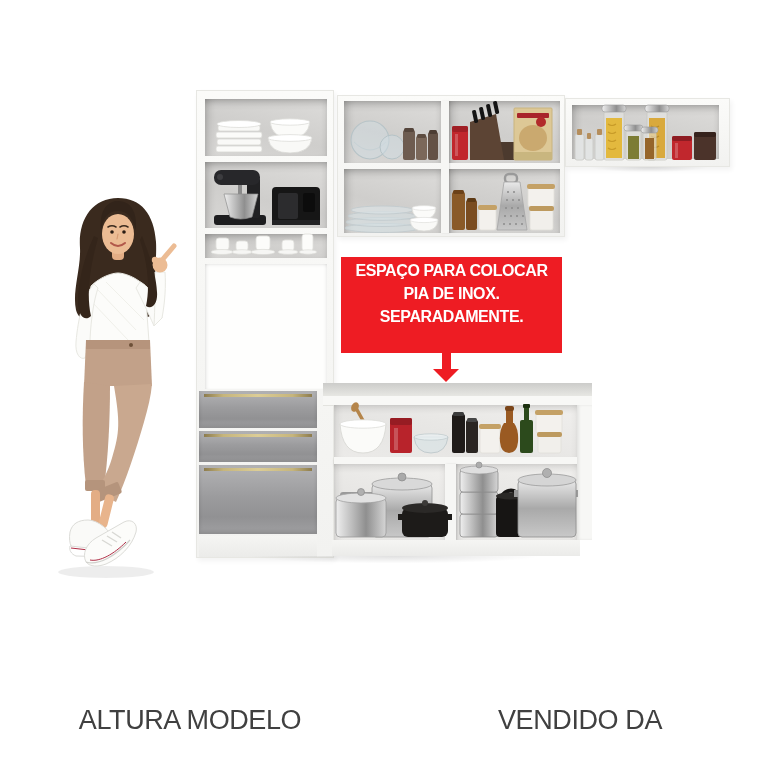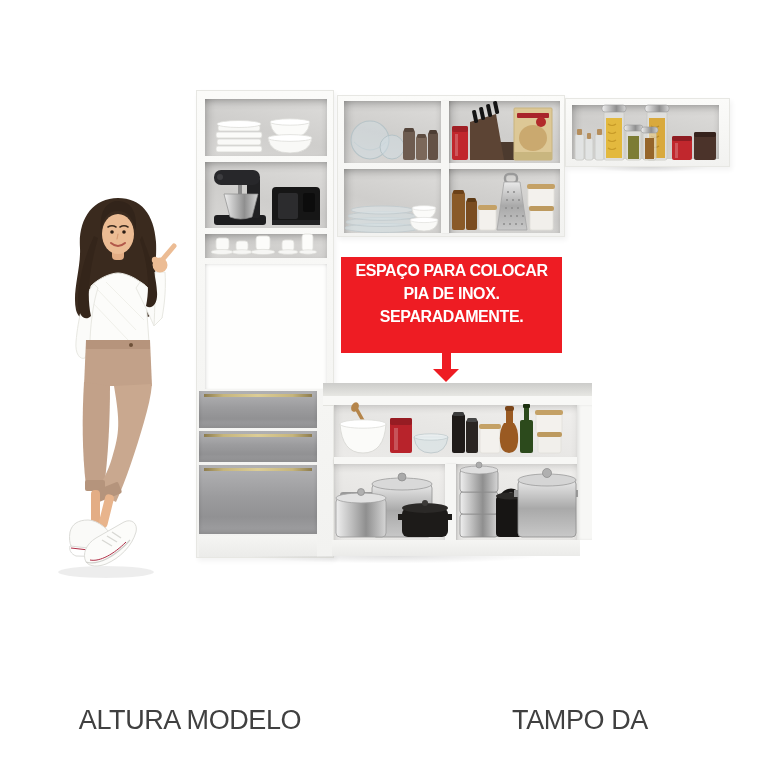--- a/index.html
+++ b/index.html
@@ -416,16 +416,16 @@
     <div>PIA DE INOX.</div>
     <div>SEPARADAMENTE.</div>
   </div>
   <div id="arrow-shaft"></div>
   <div id="arrow-head"></div>
 
   <div class="caption" id="caption-model">
     <div>ALTURA MODELO</div>
   </div>
   <div class="caption" id="caption-kitchen">
-    <div>TAMPO DA</div>
+    <div>VENDIDO DA</div>
   </div>
 
 </div>
 
 </body></html>

